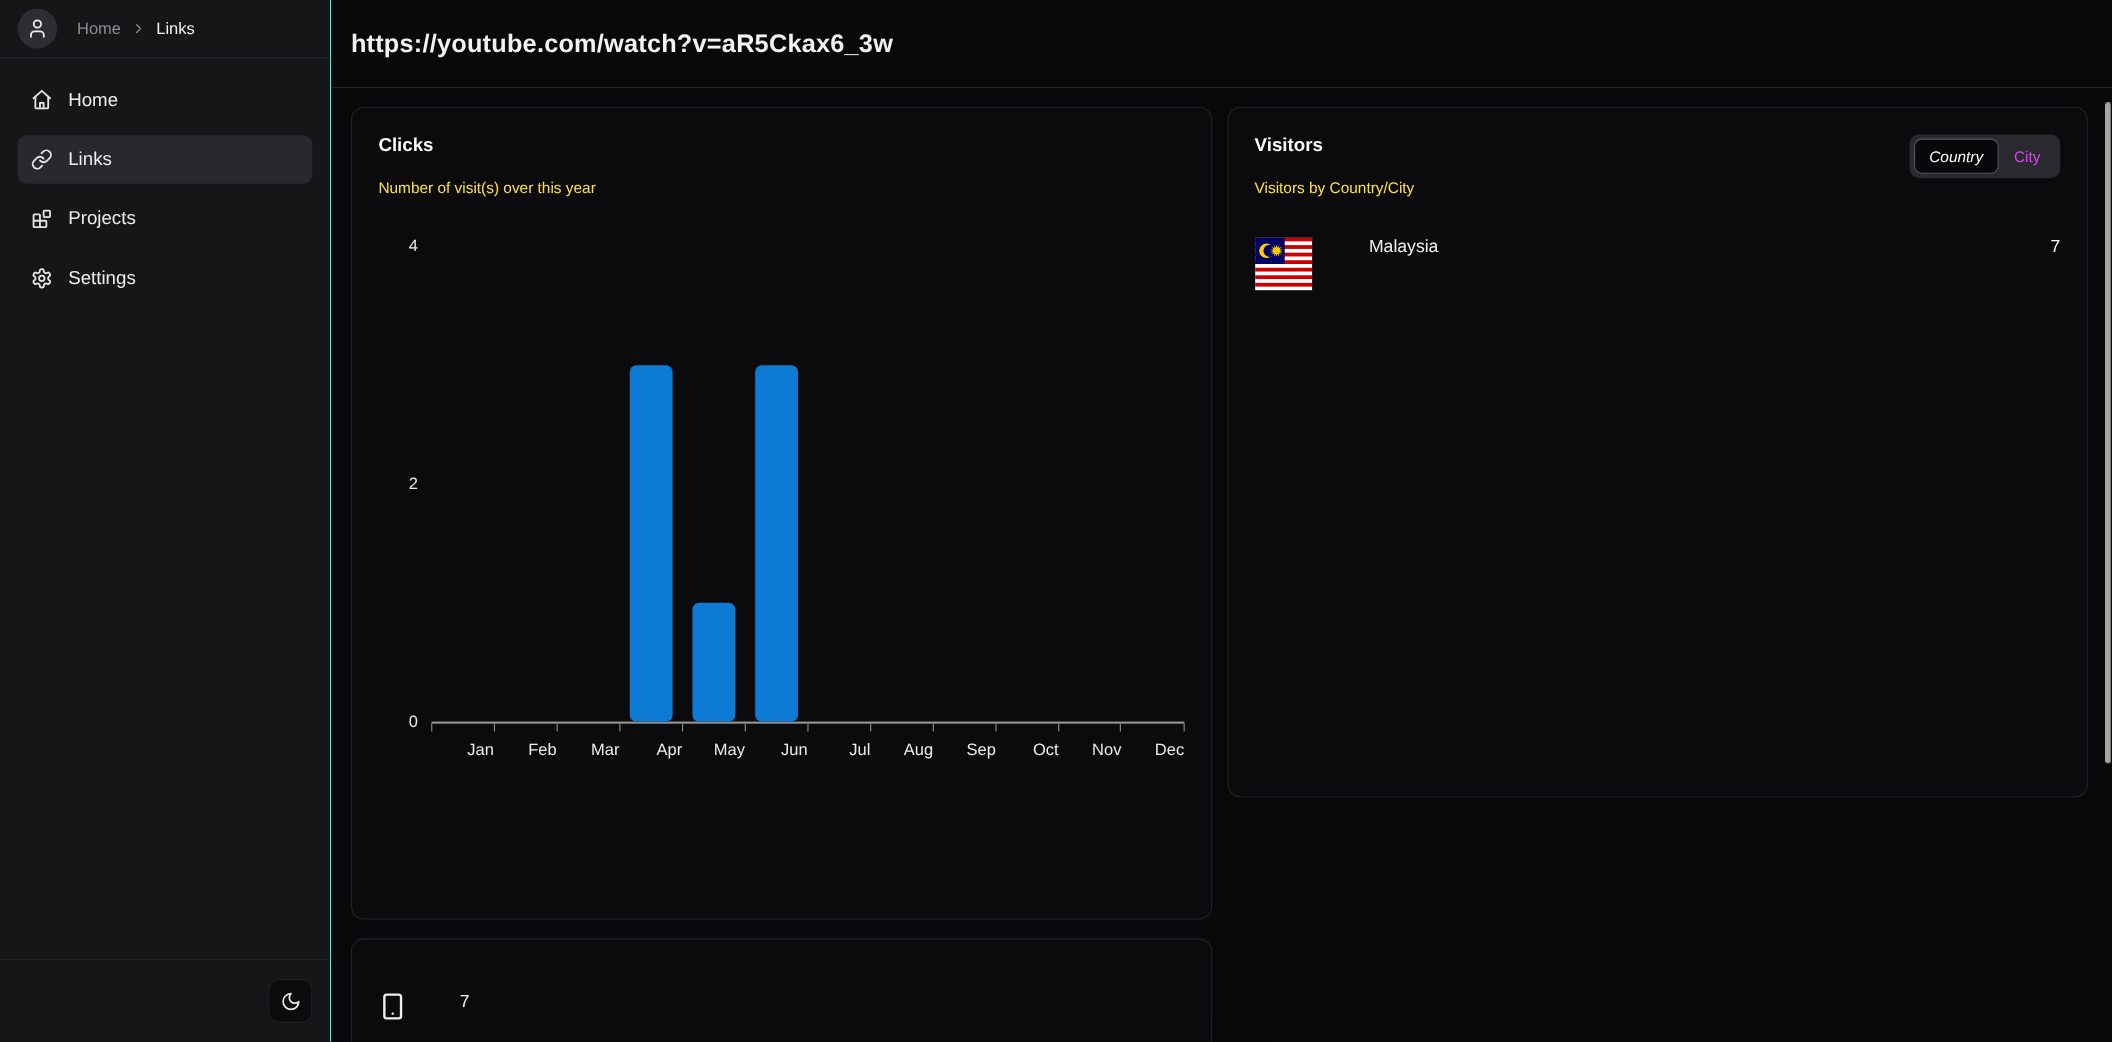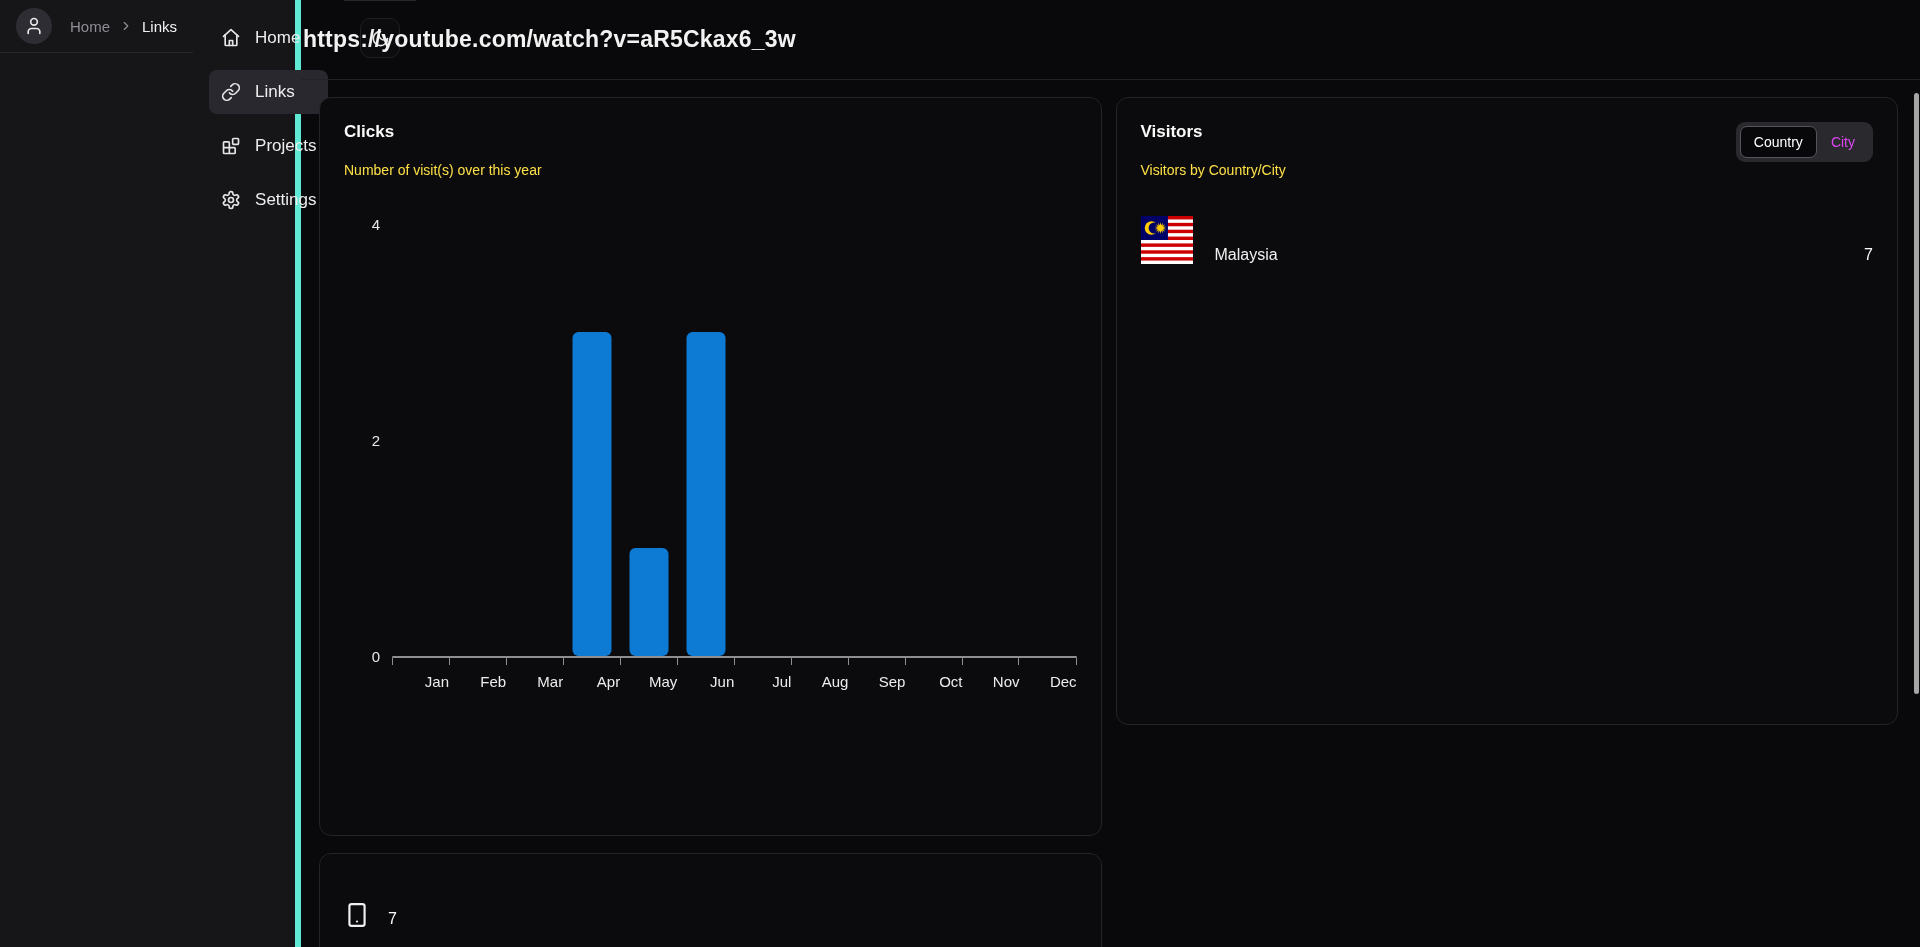--- a/index.html
+++ b/index.html
@@ -5,75 +5,75 @@
   * { box-sizing: border-box; }
   html, body { margin:0; padding:0; width:1920px; height:947px; }
   body {
     background:#09090b; color:#f2f2f2;
     font-family:"Liberation Sans", sans-serif;
     display:flex; overflow:hidden;
   }
   svg { display:block; }
 
   
-  .sidebar { width:301px; min-width:301px; background:#161619; border-right:6px solid #5eead4; display:flex; flex-direction:row; }
+  .sidebar { width:301px; min-width:301px; background:#161619; border-right:1px solid #5eead4; display:flex; flex-direction:column; }
   .sidebar-header { height:53px; min-height:53px; border-bottom:1px solid #26262b; display:flex; align-items:center; padding:0 16px; }
   .avatar { width:36px; height:36px; border-radius:50%; background:#2d2d33; display:flex; align-items:center; justify-content:center; margin-right:18px; color:#e9e9e9; }
   .breadcrumb { display:flex; align-items:center; gap:9px; font-size:15px; }
   .crumb-muted { color:#8d8d93; cursor:pointer; }
   .crumb-sep { color:#8d8d93; display:flex; }
   .crumb-current { color:#f2f2f2; }
 
   .nav { padding:16px; display:flex; flex-direction:column; gap:10px; }
   .nav-item { height:44px; display:flex; align-items:center; gap:14px; padding:0 12px; border-radius:8px; font-size:17px; color:#ededed; cursor:pointer; }
   .nav-item.active { background:#28282e; }
   .nav-icon { color:#e5e5e5; display:flex; }
 
   .sidebar-spacer { flex:1; }
   .sidebar-footer { border-top:1px solid #26262b; padding:17px 16px; display:flex; justify-content:flex-end; }
   .theme-btn { width:40px; height:40px; border-radius:10px; background:#0c0c0f; border:1px solid #1f1f24; display:flex; align-items:center; justify-content:center; cursor:pointer; color:#e8e8e8; }
 
   
   .main { flex:1; display:flex; flex-direction:column; position:relative; min-width:0; }
-  .main-header { height:80px; min-height:80px; border-bottom:1px solid #222227; display:flex; align-items:center; padding:0 2px; }
+  .main-header { height:80px; min-height:80px; border-bottom:1px solid #222227; display:flex; align-items:center; padding:0 18px; }
   .page-title { font-size:23px; font-weight:700; margin:0; letter-spacing:.2px; }
 
   .content { flex:1; padding:17px 22px 0 18px; display:flex; gap:14px; }
   .col { flex:1; display:flex; flex-direction:column; gap:17px; min-width:0; }
   .card { background:#0b0b0d; border:1px solid #232328; border-radius:12px; padding:24px; }
   .card-clicks { height:739px; }
   .card-visitors { height:628px; }
   .card-devices { height:400px; }
 
   .card-head { display:flex; justify-content:space-between; align-items:flex-start; }
   .card-title { font-size:17px; font-weight:700; color:#fafafa; }
   .card-sub { font-size:14px; color:#fde047; margin-top:20px; }
 
   
   .seg { background:#2a2a2e; border-radius:9px; padding:4px; display:flex; align-items:center; }
   .seg-item { font-size:14px; color:#d946ef; padding:7px 13px; border-radius:7px; cursor:pointer; white-space:nowrap; border:1px solid transparent; }
-  .seg-item.active { background:#08080a; color:#ffffff; border:1px solid #55555c; }
+  .seg-item.active { background:#08080a; color:#ffffff; border:1px solid #55555c;font-style:italic; }
 
   
   .chart { margin-top:46px; display:flex; }
   .y-axis { width:48px; position:relative; height:432px; }
   .y-label { position:absolute; right:12px; transform:translateY(-50%); font-size:15px; color:#e8e8e8; }
   .plot-wrap { flex:1; min-width:0; }
   .plot { position:relative; height:432px; }
   .bars { position:absolute; inset:0; display:flex; }
   .slot { flex:1; position:relative; }
   .bar { position:absolute; bottom:0; left:50%; transform:translateX(-50%); width:39px; border-radius:6px; }
   .axis { height:2px; background:#8f8f8f; border-radius:1px; }
   .ticks { display:flex; height:7px; border-right:1px solid #8f8f8f; }
   .tick-slot { flex:1; border-left:1px solid #8f8f8f; }
   .x-labels { display:flex; margin-top:8px; }
   .label-slot { flex:1; text-align:right; font-size:15px; color:#ececec; }
 
   
-  .stat-row { display:flex; align-items:flex-end; font-size:16px; color:#f0f0f0; }
+  .stat-row { display:flex; align-items:flex-start; font-size:16px; color:#f0f0f0;gap:30px; }
   .visitors-row { margin-top:38px; }
   .devices-row { margin-top:24px; }
   .flag { width:52px; height:48px; margin-right:22px; }
   .device-icon { color:#f0f0f0; margin-right:18px; display:flex; }
   .row-label { flex:1; }
   .row-count { font-size:16px; color:#fafafa; }
 
   
   .scrollbar-thumb { position:fixed; right:1px; top:93px; width:5px; height:601px; background:#a6a6a6; border-radius:3px; }
 </style>

